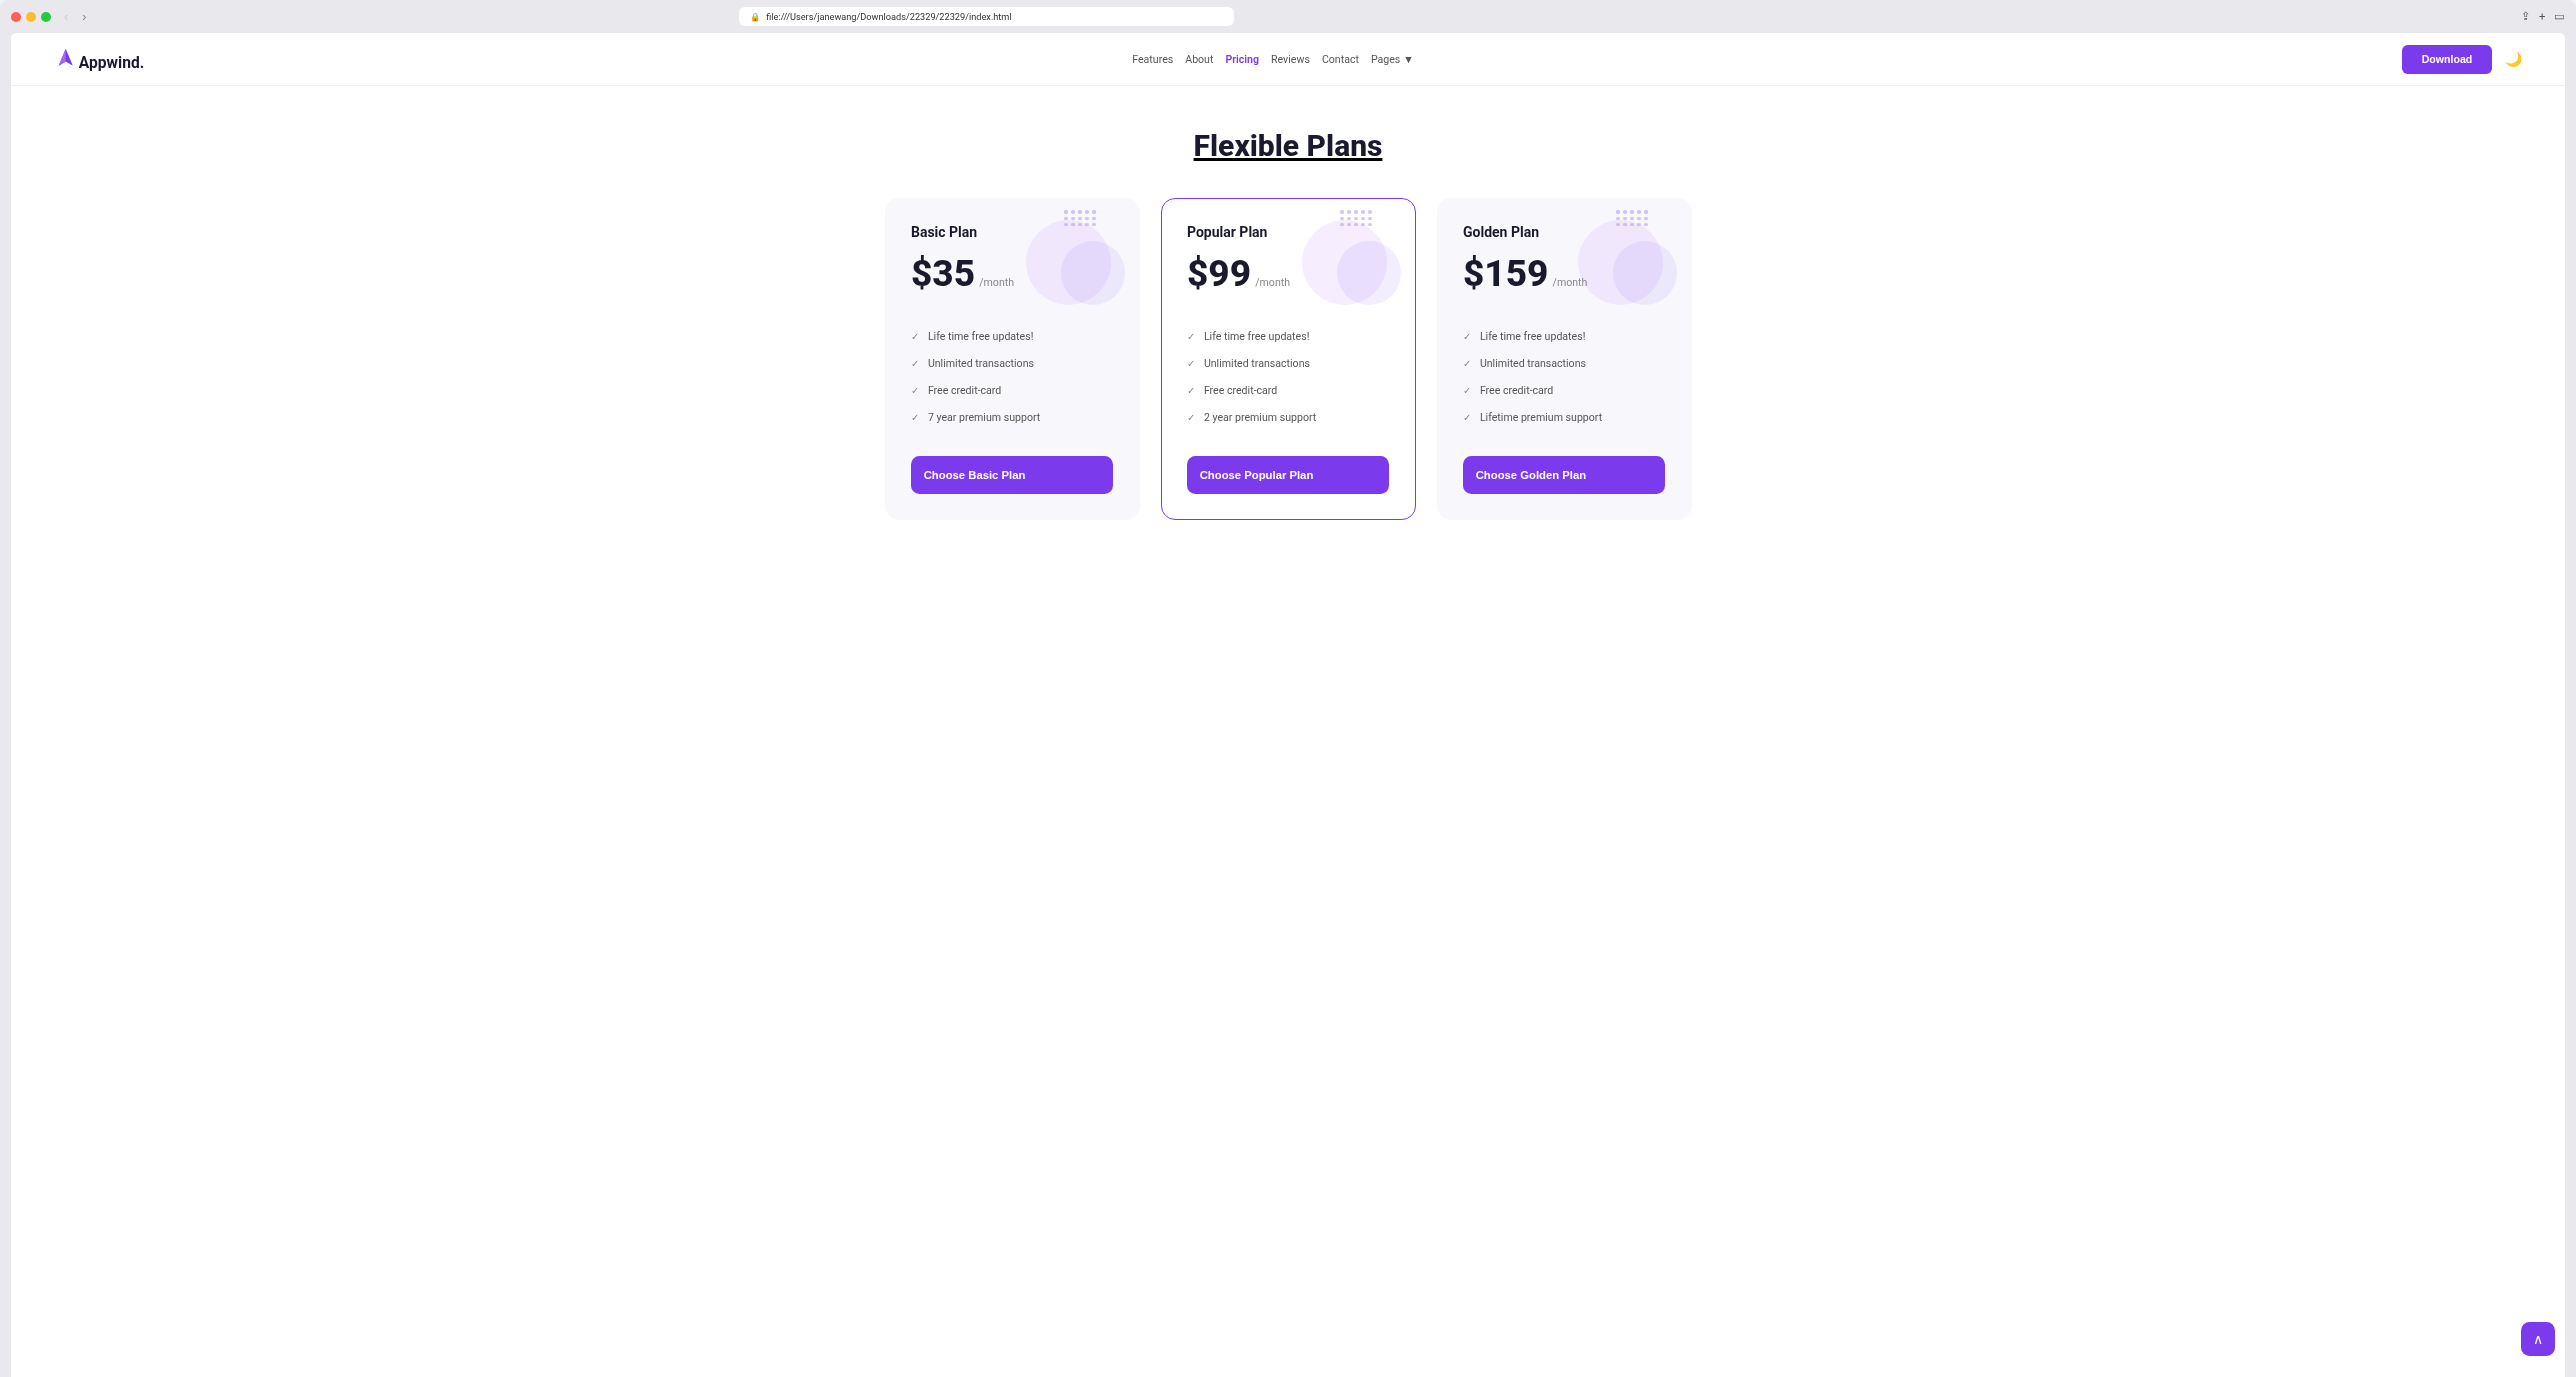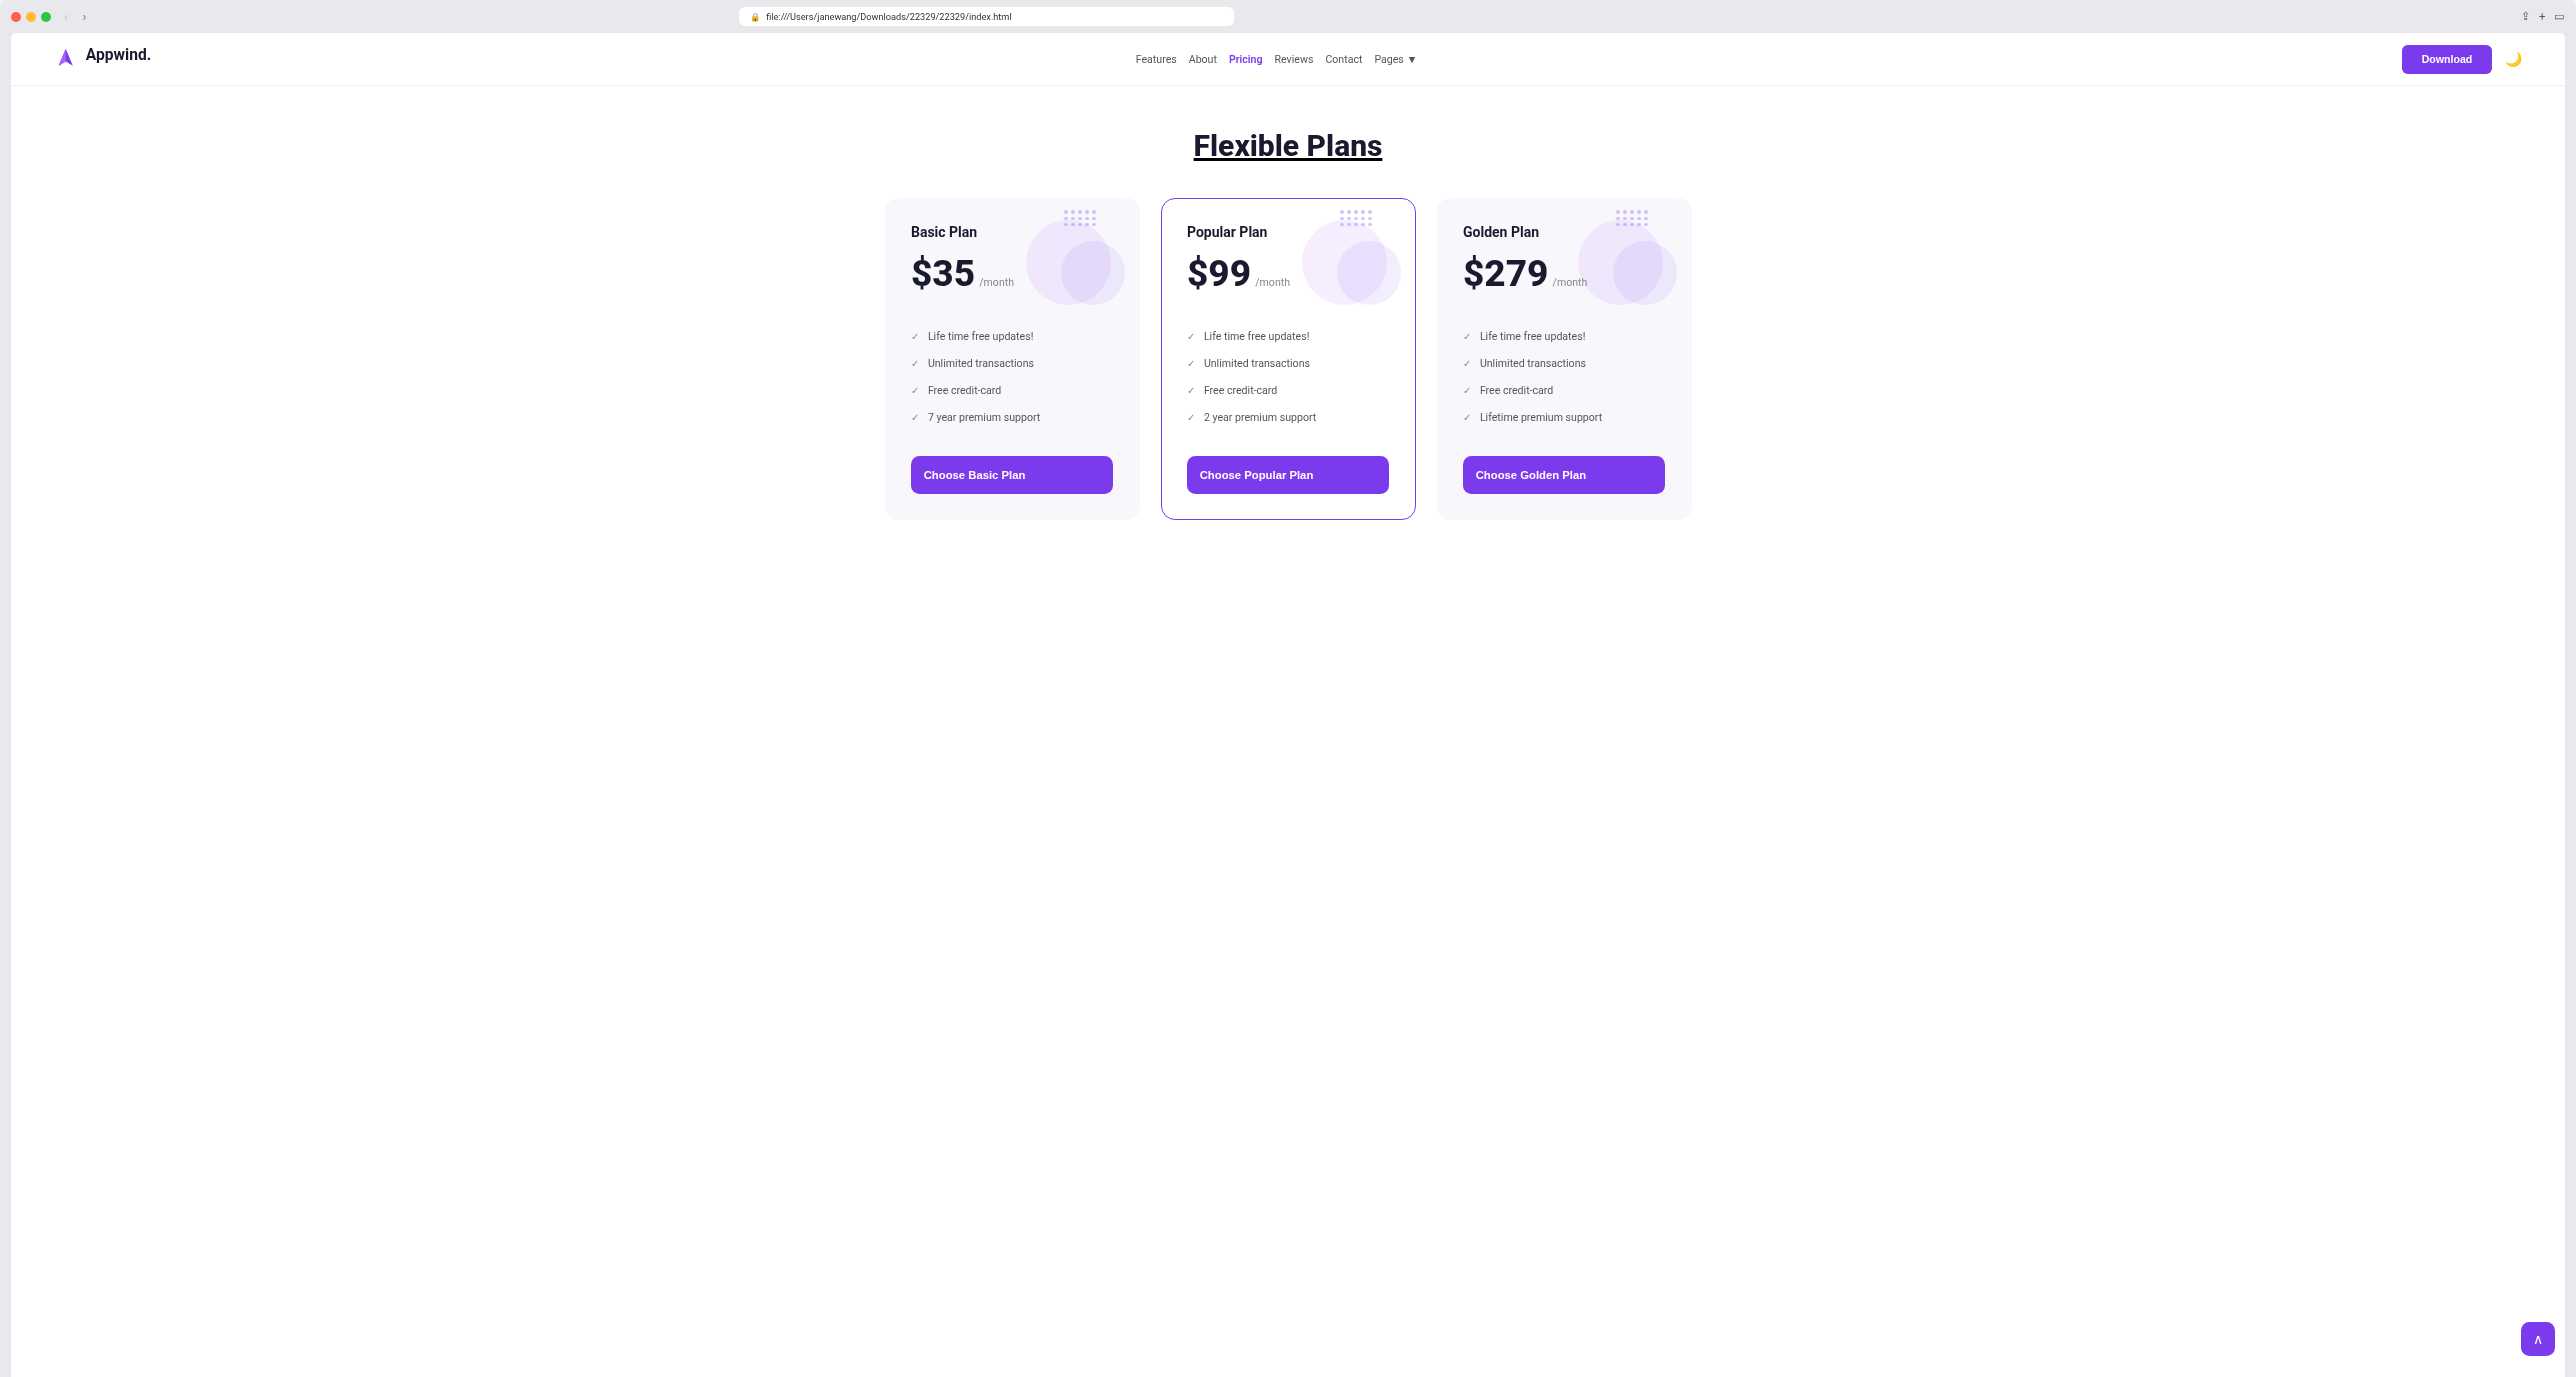--- a/index.html
+++ b/index.html
@@ -88,22 +88,22 @@
     
     .navbar {
       display: flex;
       align-items: center;
       padding: 11.3px 42px;
       border-bottom: 0.7px solid #f0f0f0;
       background: white;
     }
     .logo {
       display: flex;
-      align-items: flex-start;
-      gap: 7px;
+      align-items: flex-end;
+      gap: 0;
       font-size: 15.6px;
       font-weight: 700;
       color: #1a1a2e;
     }
     .logo-icon {
       width: 25.5px;
       height: 25.5px;
     }
     .nav-links {
       display: flex;
@@ -463,21 +463,21 @@
               <div class="dot"></div>
               <div class="dot"></div>
             <div class="dot"></div>
               <div class="dot"></div>
               <div class="dot"></div>
               <div class="dot"></div>
               <div class="dot"></div>
           </div>
           <div class="plan-name">Golden Plan</div>
           <div class="plan-price">
-            <span class="price-amount">$279</span>
+            <span class="price-amount">$159</span>
             <span class="price-period">/month</span>
           </div>
           <ul class="plan-features">
             <li class="plan-feature">
               <span class="check-icon">✓</span>
               <span>Life time free updates!</span>
             </li>
             <li class="plan-feature">
               <span class="check-icon">✓</span>
               <span>Unlimited transactions</span>

